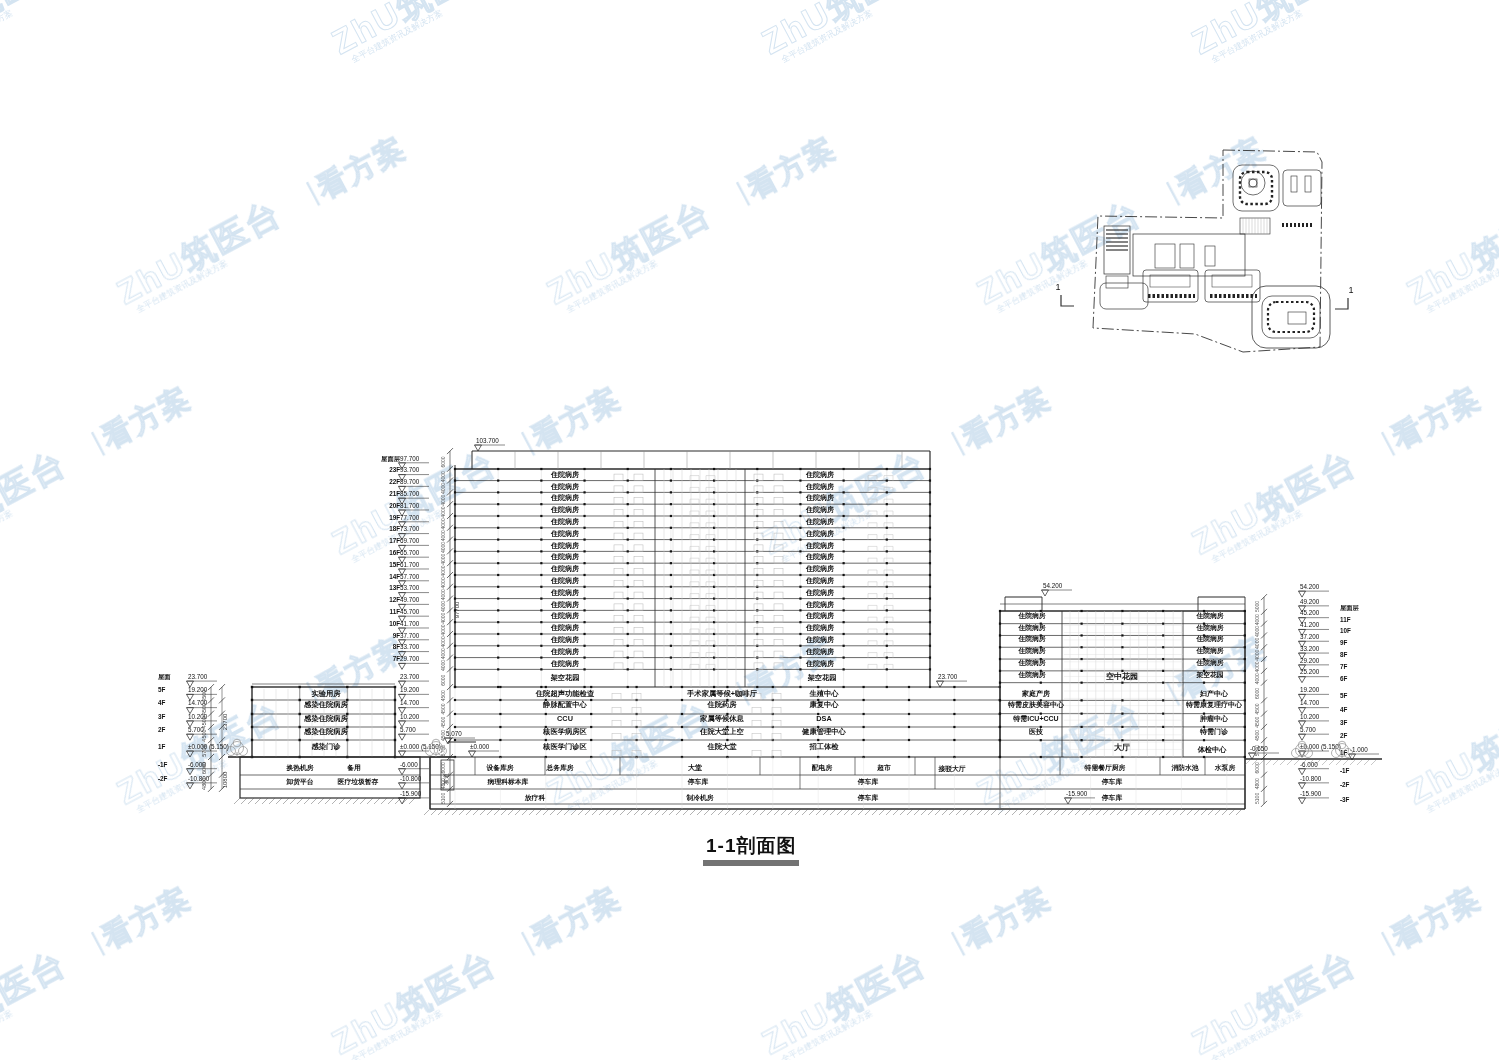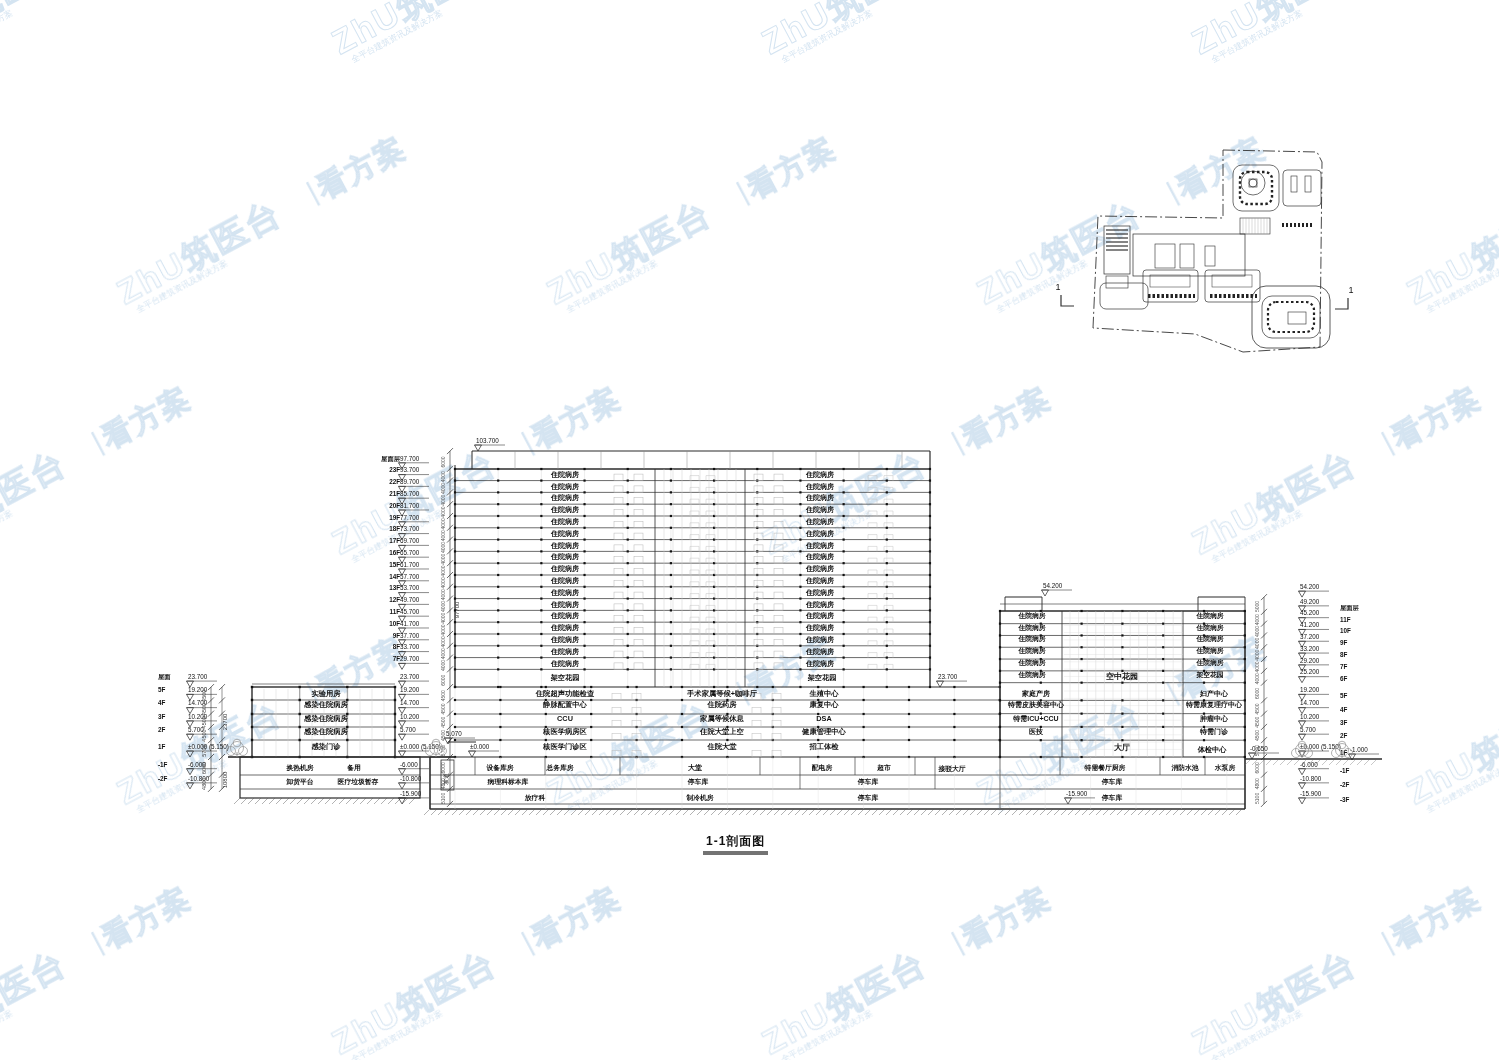--- a/index.html
+++ b/index.html
@@ -1,20 +1,20 @@
 <!DOCTYPE html>
 <html><head>
 <meta charset="utf-8">
 <style>
   html,body{margin:0;padding:0;background:#ffffff;}
   .canvas{position:relative;width:1499px;height:1060px;background:#fff;overflow:hidden;
           font-family:"Liberation Sans","DejaVu Sans",sans-serif;}
   svg text{font-family:"Liberation Sans","DejaVu Sans",sans-serif;}
-  .title{position:absolute;top:833px;left:703px;font-size:12px;font-weight:700;color:#111;
-         letter-spacing:1px;border-bottom:4px solid #737373;padding:0 3px 1px;}
+  .title{position:absolute;top:833px;left:703px;font-size:19px;font-weight:700;color:#111;
+         letter-spacing:1px;border-bottom:6px solid #737373;padding:0 3px 1px;}
 </style>
 </head>
 <body>
 
 <div class="canvas">
   <svg id="dwg" width="1499" height="1060" viewBox="0 0 1499 1060">
       <g opacity="0.45">
         <g transform="rotate(-28 -90 55)">
           <text x="-90" y="55" font-size="34" text-anchor="start" fill="none" font-weight="700" style="fill:none;stroke:#9fc2e0;stroke-width:1;letter-spacing:2px">ZhU筑医台</text>
           <text x="-82" y="68" font-size="8.5" text-anchor="start" fill="#9fc2e0" font-weight="400">全平台建筑资讯及解决方案</text>

